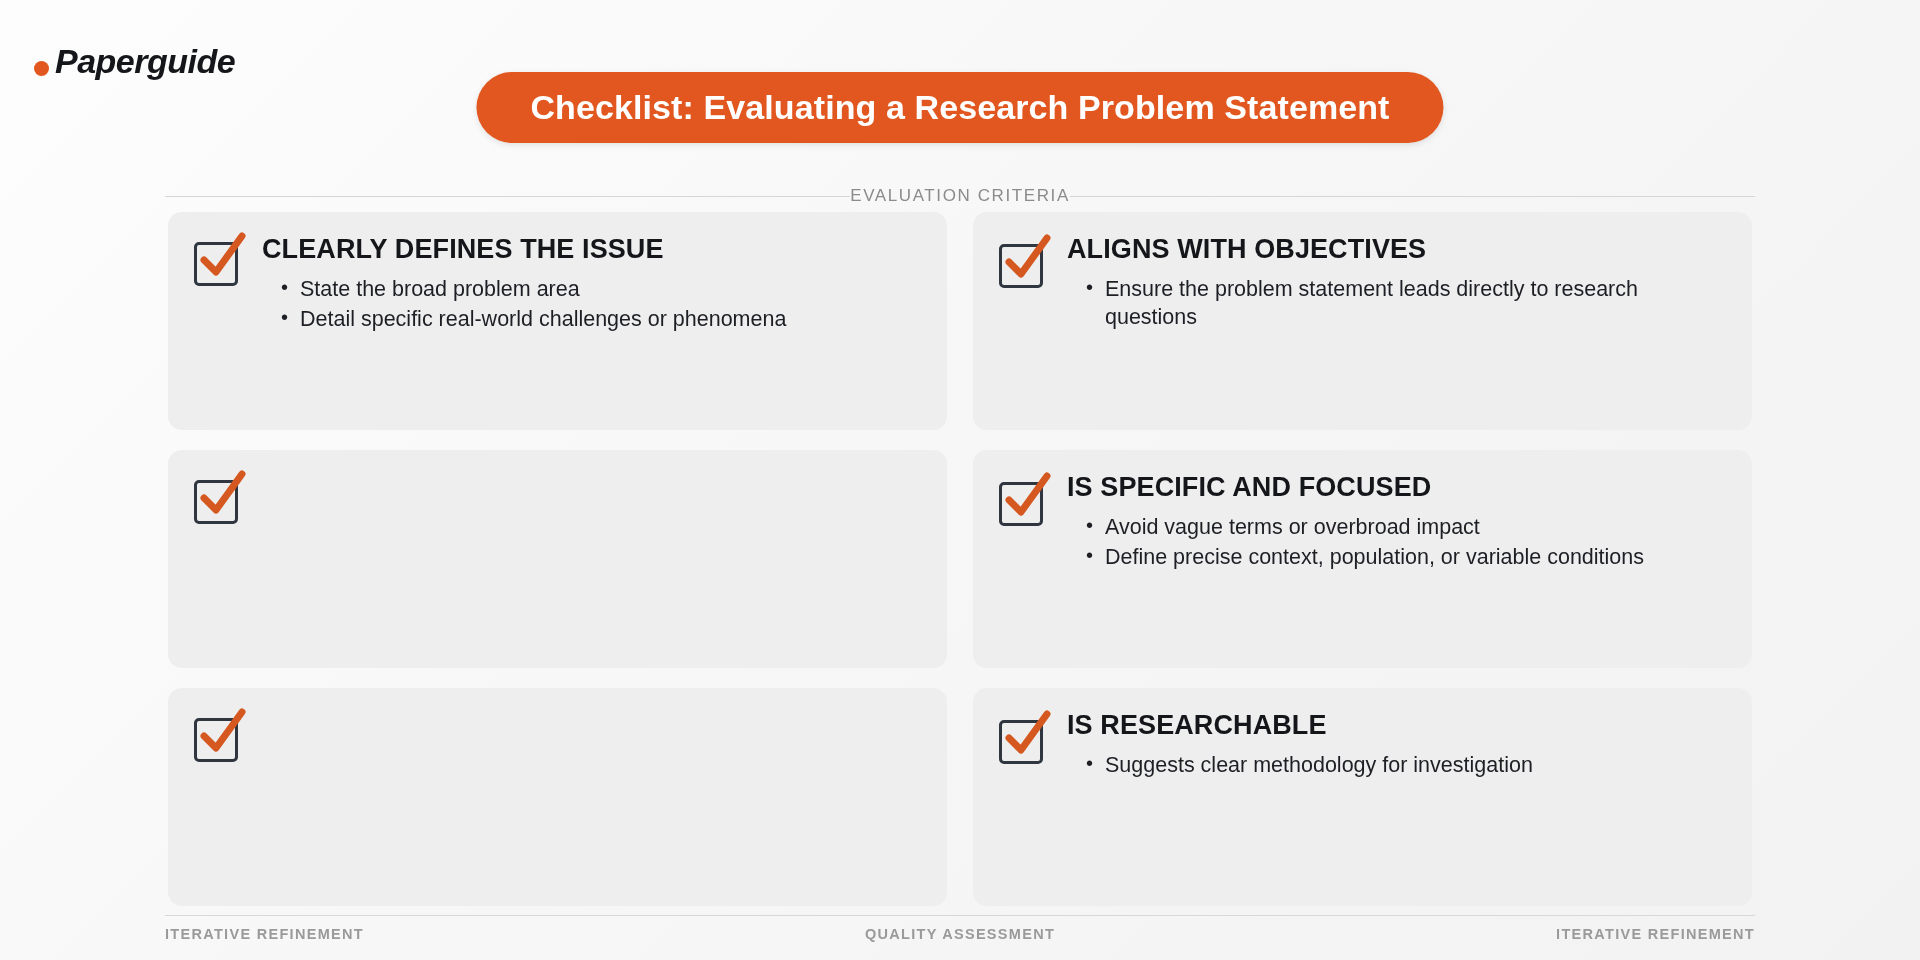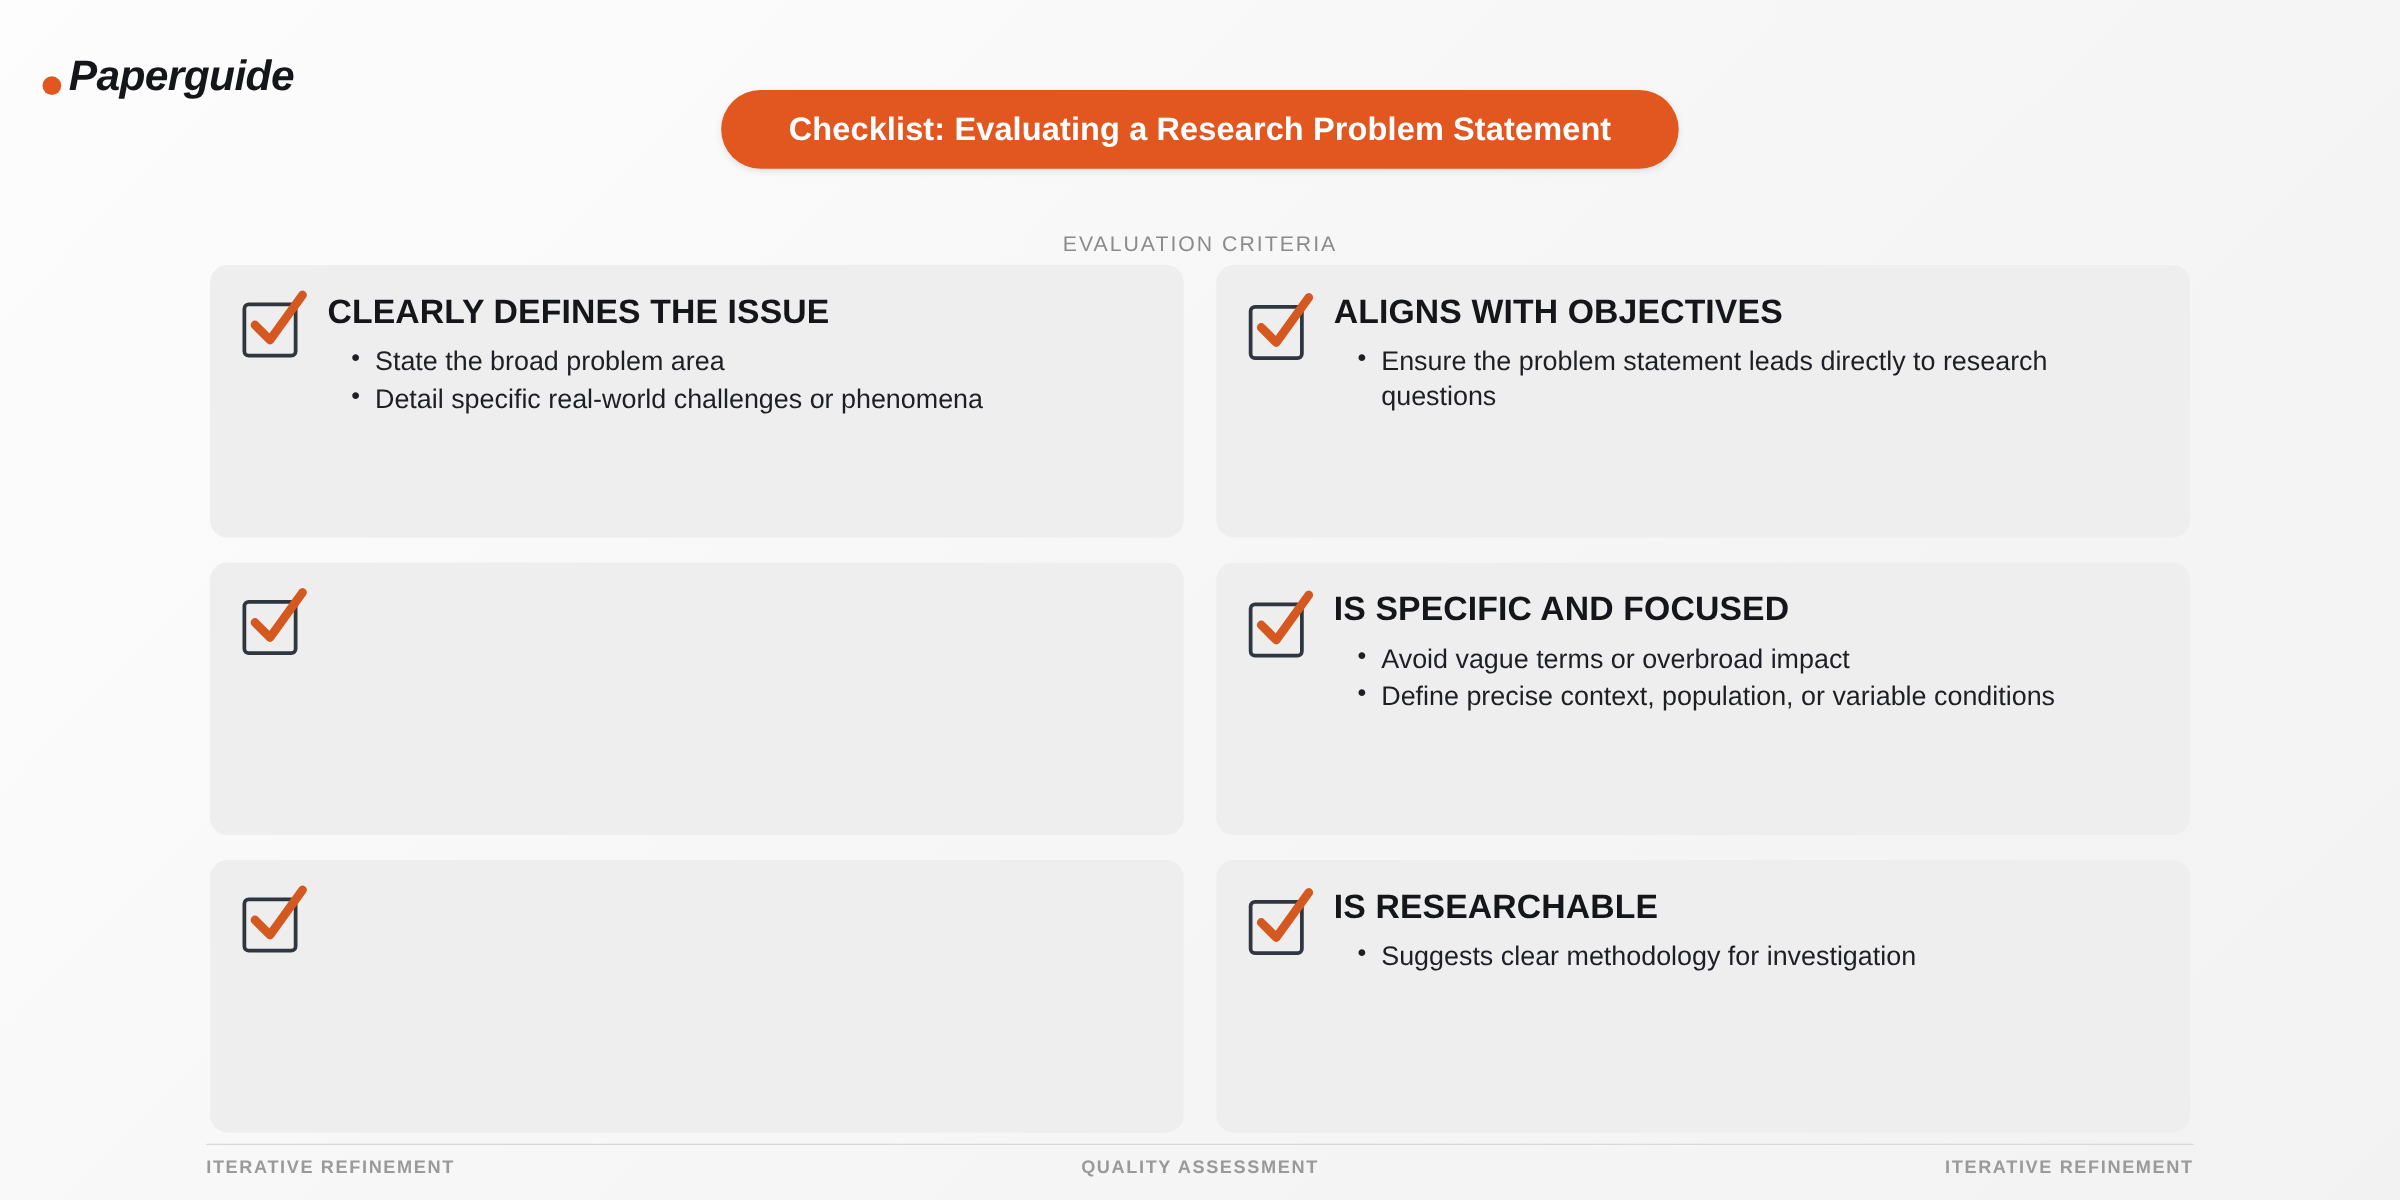--- a/index.html
+++ b/index.html
@@ -49,36 +49,35 @@
   
   .title-pill {
     position: absolute;
     left: 50%;
     transform: translateX(-50%);
     top: 72px;
     background: #e2571f;
     color: #ffffff;
     border-radius: 40px;
     padding: 16px 54px;
-    font-size: 26px;
+    font-size: 34px;
     font-weight: 700;
     white-space: nowrap;
     box-shadow: 0 2px 6px rgba(0,0,0,0.10);
     letter-spacing: 0.1px;
   }
 
   
   .divider {
     position: absolute;
     left: 165px;
     right: 165px;
     top: 186px;
     display: flex;
     align-items: center;
-    flex-direction: column;
   }
   .divider .rule {
     flex: 1;
     height: 1px;
     background: #d6d6d6;
   }
   .divider .divider-label {
     font-size: 17px;
     letter-spacing: 1.6px;
     color: #8b8b8b;

